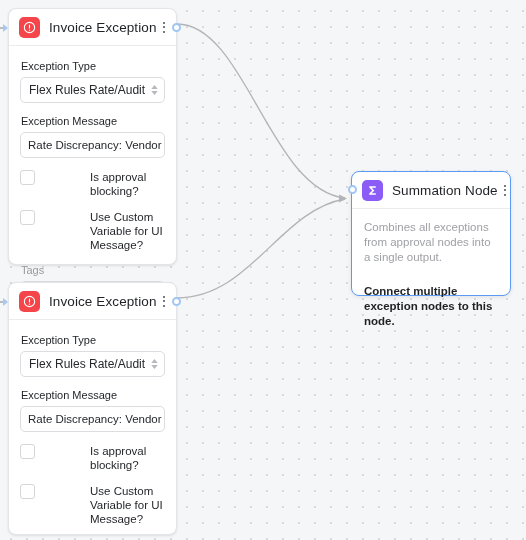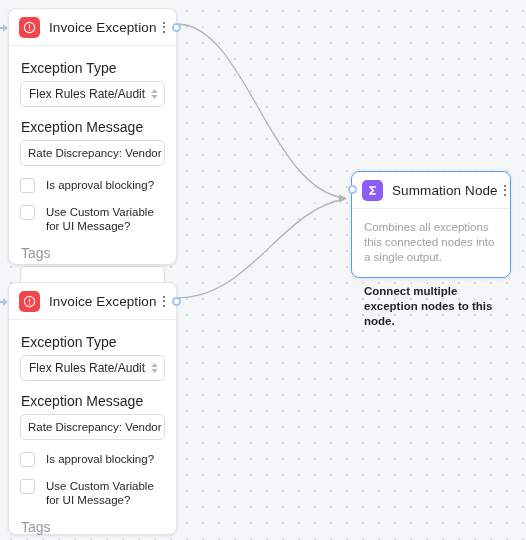--- a/index.html
+++ b/index.html
@@ -96,21 +96,21 @@
     height: 2px;
     border-radius: 50%;
     background: #4a4d52;
   }
 
   
   .node-body {
     padding: 10px 11px 12px 11px;
   }
   .field-label {
-    font-size: 14px;
+    font-size: 11px;
     color: #1f2125;
     margin: 4px 0 5px 1px;
   }
   .field-label.muted {
     color: #98999d;
   }
 
   .select-wrap {
     position: relative;
   }
@@ -163,20 +163,21 @@
     border: 1px solid #dcdde0;
     border-radius: 5px;
     background: #fff;
     box-sizing: border-box;
   }
 
   .check-row {
     display: flex;
     align-items: flex-start;
     margin-top: 12px;
+    gap: 44px;
   }
   .checkbox {
     width: 13px;
     height: 13px;
     border: 1px solid #d5d6da;
     border-radius: 3px;
     background: #fff;
     flex: 0 0 auto;
     margin-top: 0px;
   }
@@ -365,37 +366,37 @@
       <div class="check-row">
         <span class="checkbox"></span>
         <span class="check-label">Use Custom Variable for UI Message?</span>
       </div>
 
       <div class="field-label muted" style="margin-top:12px;">Tags</div>
       <div class="tags-input"></div>
     </div>
   </div>
 
-  <div class="node selected" style="left:351px; top:171px; width:160px; height:107px;">
+  <div class="node selected" style="left:351px; top:171px; width:160px; height:125px;">
 
     <div class="handle-in-dot"></div>
 
     <div class="node-header">
       <span class="icon-badge summation">
         <svg width="13" height="13" viewBox="0 0 24 24">
           <path d="M6 4 H18 V7 H10.5 L15.5 12 L10.5 17 H18 V20 H6 V17.5 L11.5 12 L6 6.5 Z" fill="#ffffff"></path>
         </svg>
       </span>
       <span class="node-title">Summation Node</span>
       <span class="kebab">
           <i></i>
           <i></i>
           <i></i>
         </span>
     </div>
 
     <div class="sum-body">
-      <div class="sum-desc">Combines all exceptions this connected nodes into a single output.</div>
+      <div class="sum-desc">Combines all exceptions from approval nodes into a single output.</div>
       <div class="sum-instruction">Connect multiple exception nodes to this node.</div>
     </div>
   </div>
 
 </div>
 
 </body></html>

